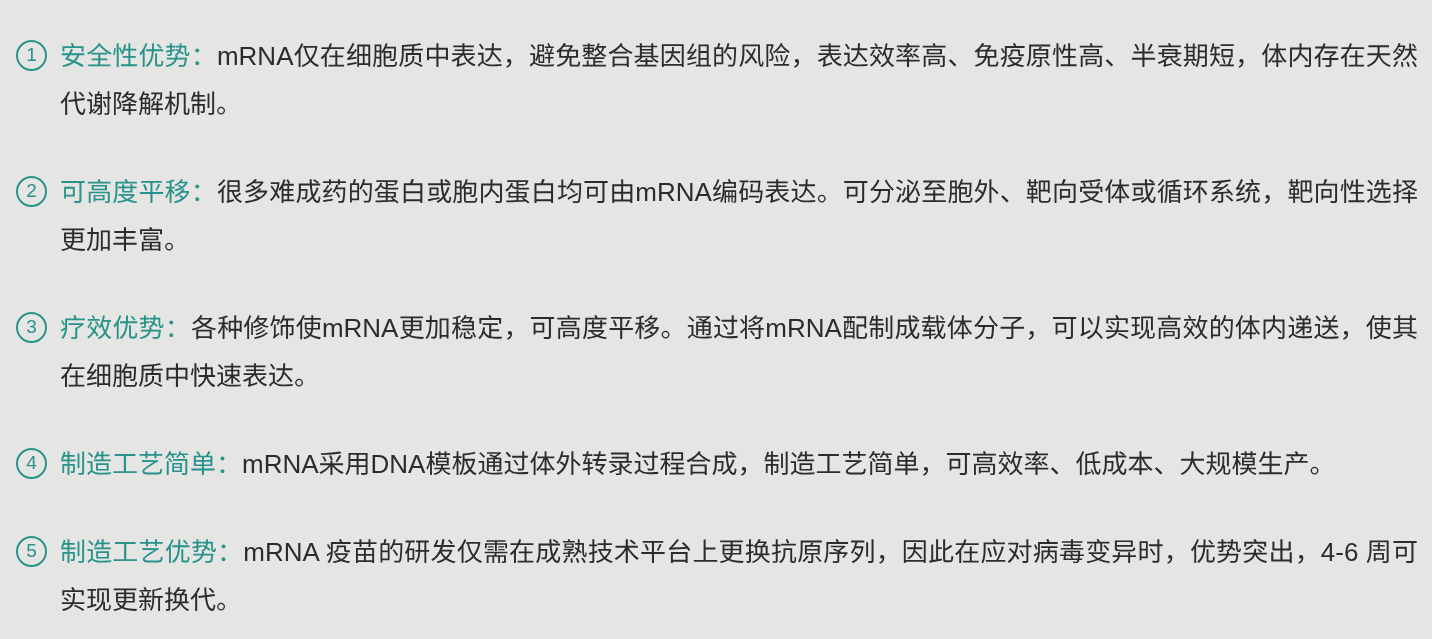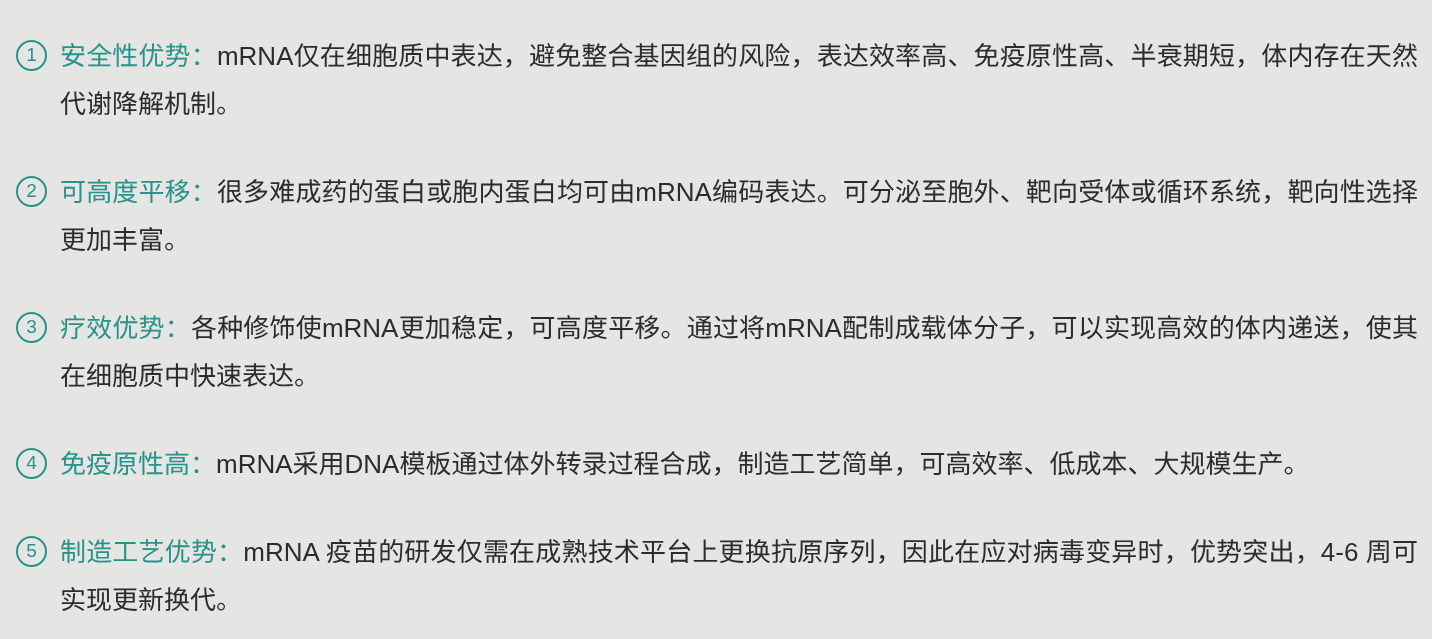--- a/index.html
+++ b/index.html
@@ -69,21 +69,21 @@
     <p class="text"><span class="heading">可高度平移：</span><span class="body">很多难成药的蛋白或胞内蛋白均可由mRNA编码表达。可分泌至胞外、靶向受体或循环系统，靶向性选择更加丰富。</span></p>
   </div>
 
   <div class="item">
     <span class="badge">3</span>
     <p class="text"><span class="heading">疗效优势：</span><span class="body">各种修饰使mRNA更加稳定，可高度平移。通过将mRNA配制成载体分子，可以实现高效的体内递送，使其在细胞质中快速表达。</span></p>
   </div>
 
   <div class="item">
     <span class="badge">4</span>
-    <p class="text"><span class="heading">免疫原性高：</span><span class="body">mRNA采用DNA模板通过体外转录过程合成，制造工艺简单，可高效率、低成本、大规模生产。</span></p>
+    <p class="text"><span class="heading">制造工艺简单：</span><span class="body">mRNA采用DNA模板通过体外转录过程合成，制造工艺简单，可高效率、低成本、大规模生产。</span></p>
   </div>
 
   <div class="item">
     <span class="badge">5</span>
     <p class="text"><span class="heading">制造工艺优势：</span><span class="body">mRNA 疫苗的研发仅需在成熟技术平台上更换抗原序列，因此在应对病毒变异时，优势突出，4-6 周可实现更新换代。</span></p>
   </div>
 
 </div>
 
 </body></html>

